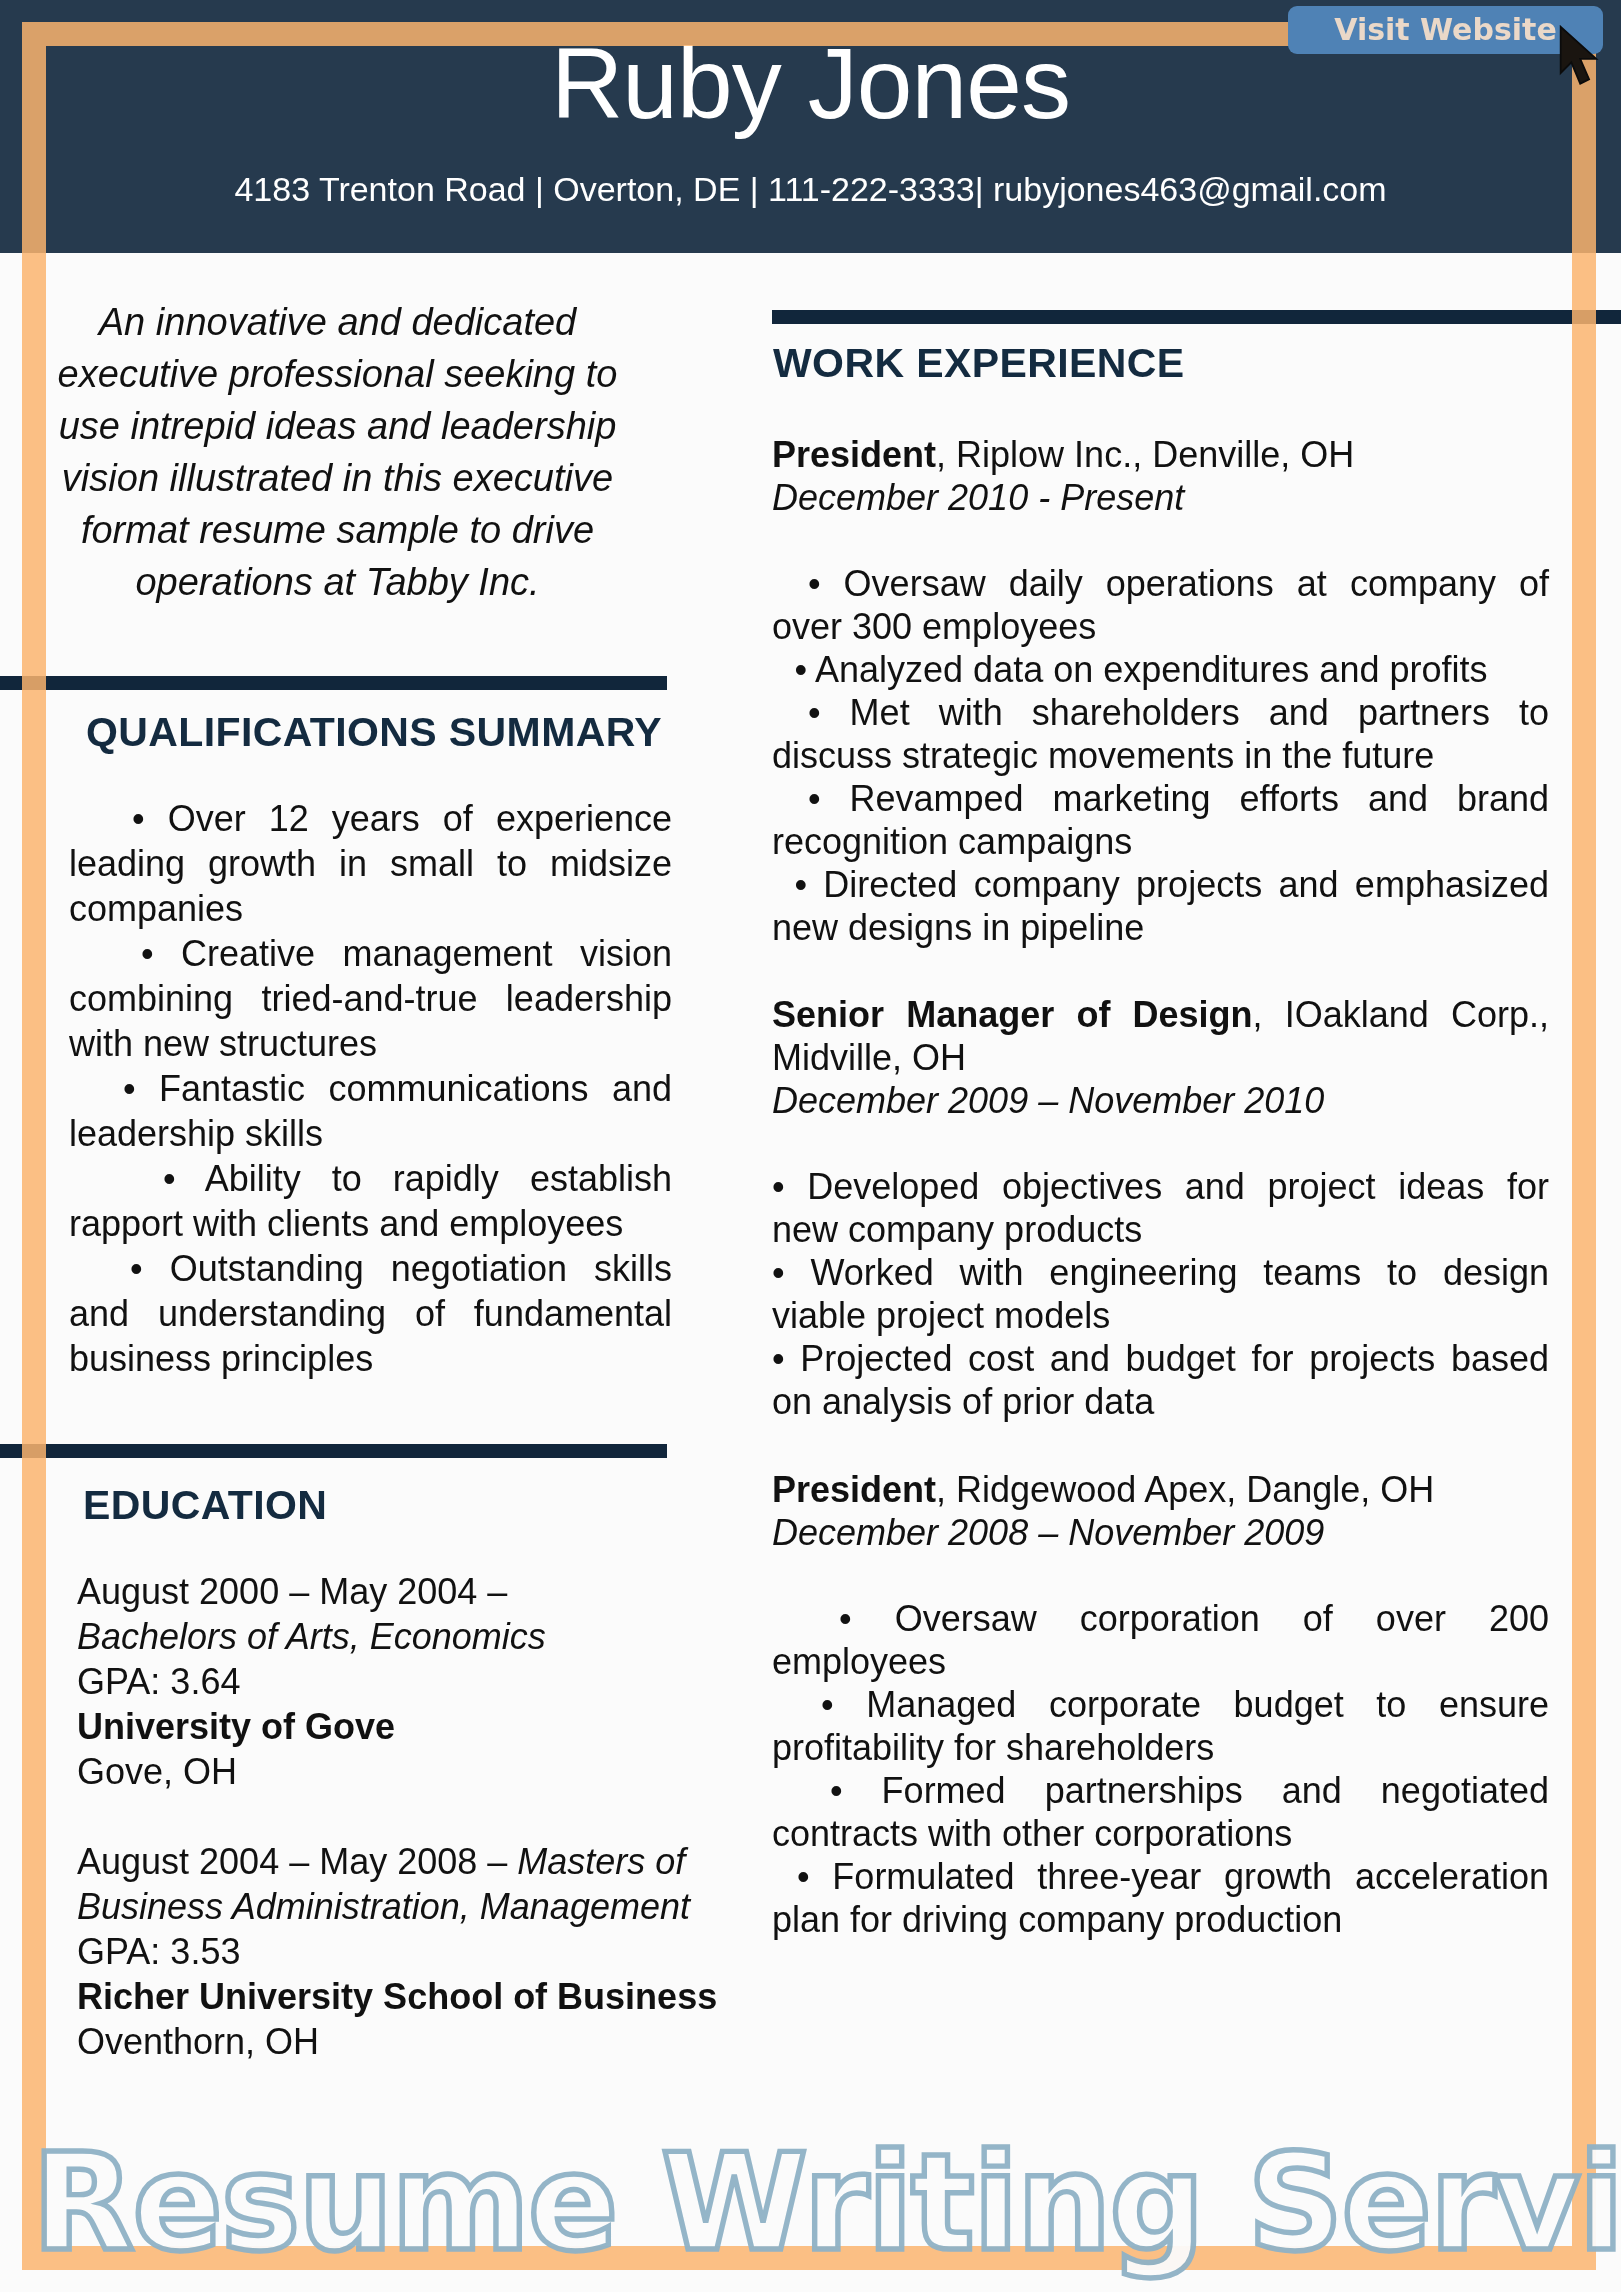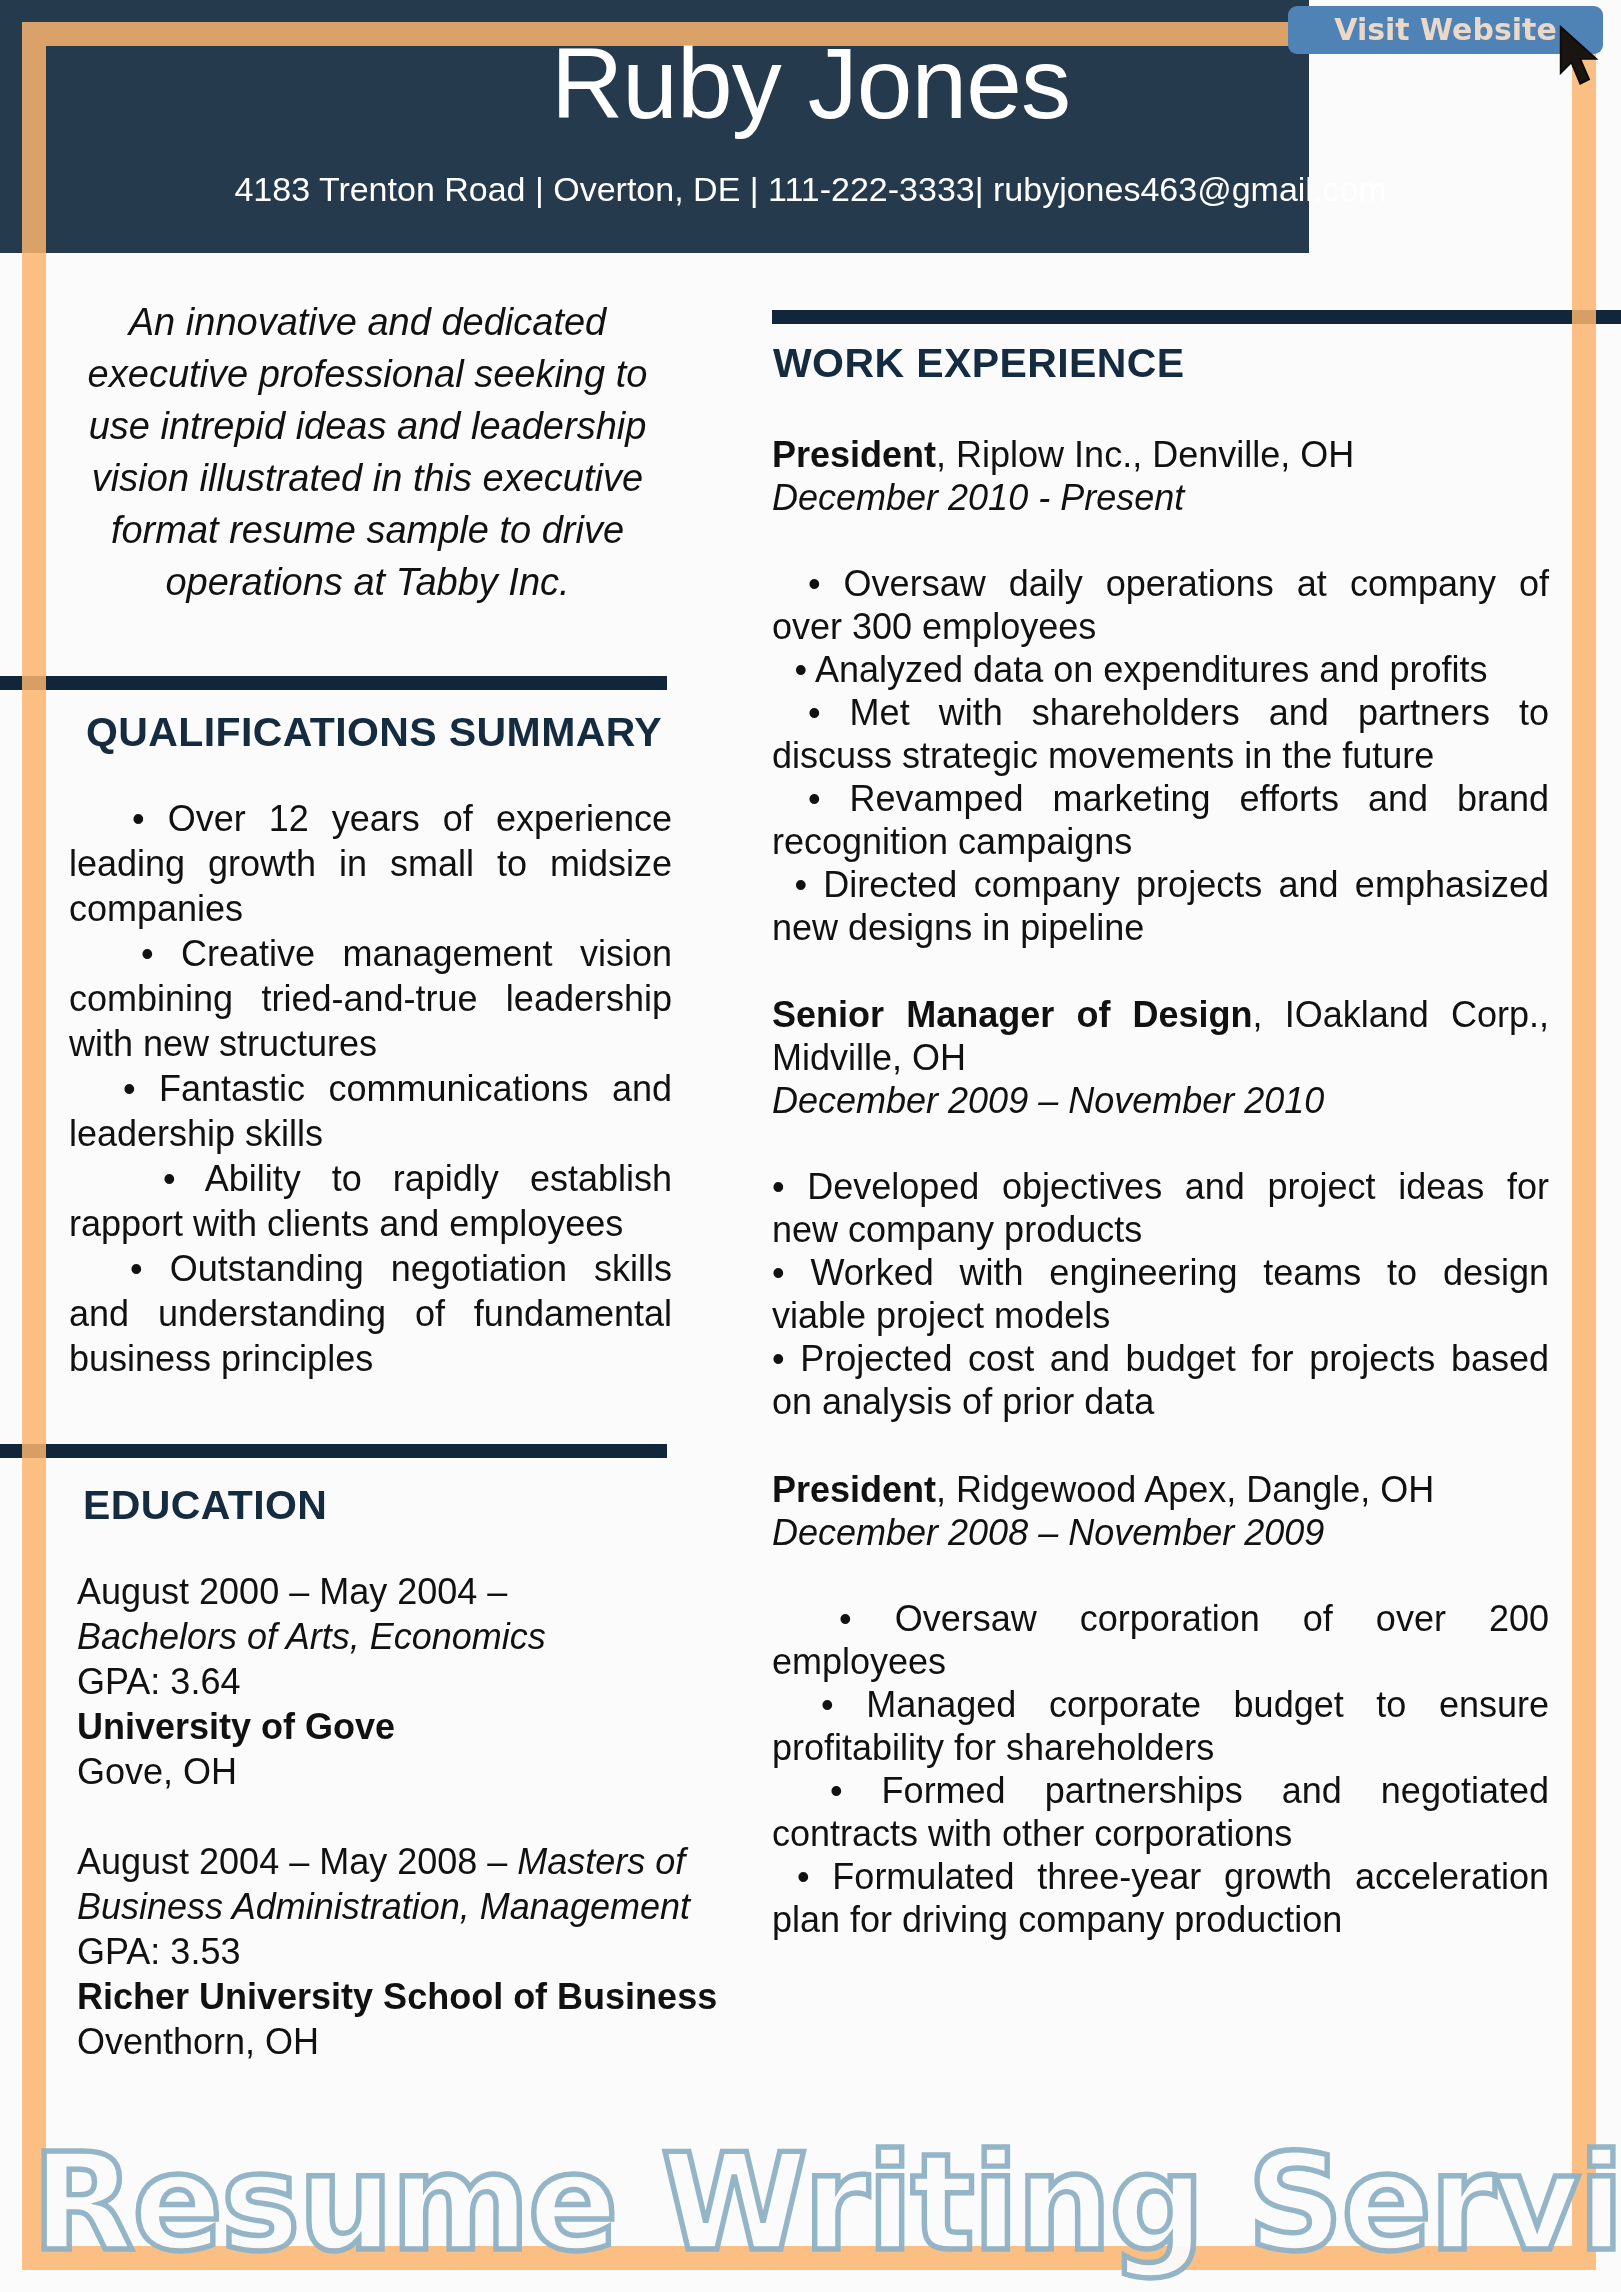--- a/index.html
+++ b/index.html
@@ -3,21 +3,21 @@
 <meta charset="utf-8">
 <style>
   html, body { margin:0; padding:0; }
   body {
     width:1621px; height:2293px; position:relative; overflow:hidden;
     background:#fbfbfb;
     font-family:"Liberation Sans", sans-serif;
     color:#111;
   }
   .header {
-    position:absolute; left:0; top:0; width:1309px; height:253px;
+    position:absolute; left:0; top:0; width:1621px; height:253px;
     background:#263a4e;
   }
   .name {
     position:absolute; left:0; width:1621px; top:25px; text-align:center;
     color:#fff; font-size:100px; font-weight:400; letter-spacing:-0.9px;
     line-height:116px;
   }
   .contact {
     position:absolute; left:0; width:1621px; top:167px; text-align:center;
     color:#fff; font-size:34px; line-height:45px;
@@ -32,21 +32,21 @@
   .cursor {
     position:absolute; left:1557px; top:25px; width:50px; height:64px;
   }
   .divider { position:absolute; background:#11263b; height:14.3px; }
   .frame {
     position:absolute; left:22.4px; top:22.4px; width:1574px; height:2248px;
     box-sizing:border-box; border:24px solid rgba(250,180,110,0.85);
     pointer-events:none;
   }
   .objective {
-    position:absolute; left:72px; width:591px; top:296px;
+    position:absolute; left:42px; width:591px; top:296px;
     text-align:center; font-style:italic; font-size:38px; line-height:52px;
     color:#111;
   }
   .sec-title {
     position:absolute; font-size:41px; font-weight:700; color:#142b40;
     letter-spacing:0.4px;
   }
   .left-list {
     position:absolute; left:69px; width:603px; font-size:36px; line-height:45px;
     text-align:justify; text-align-last:left;

